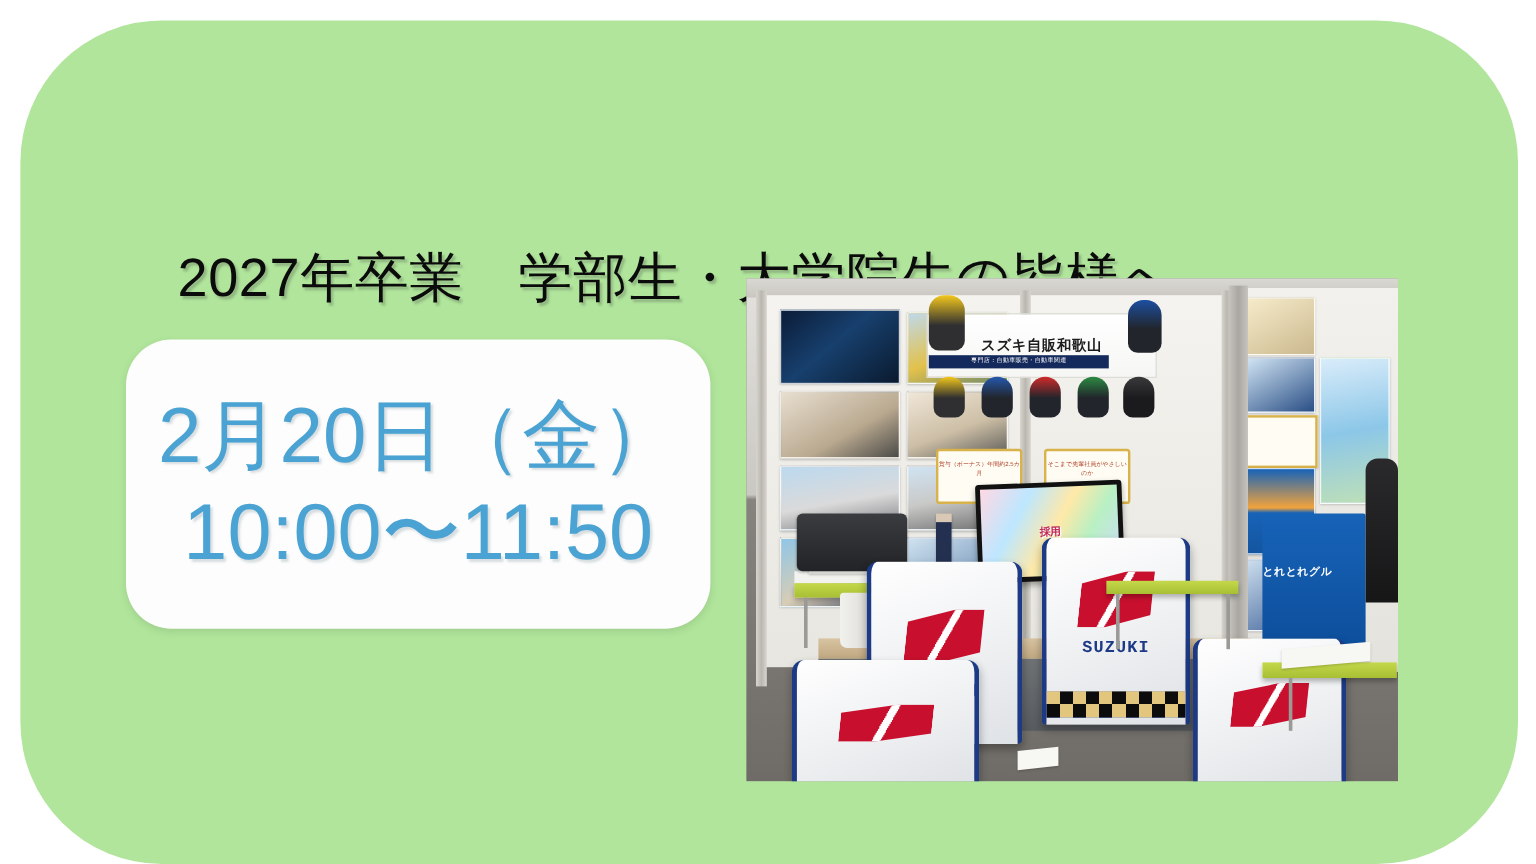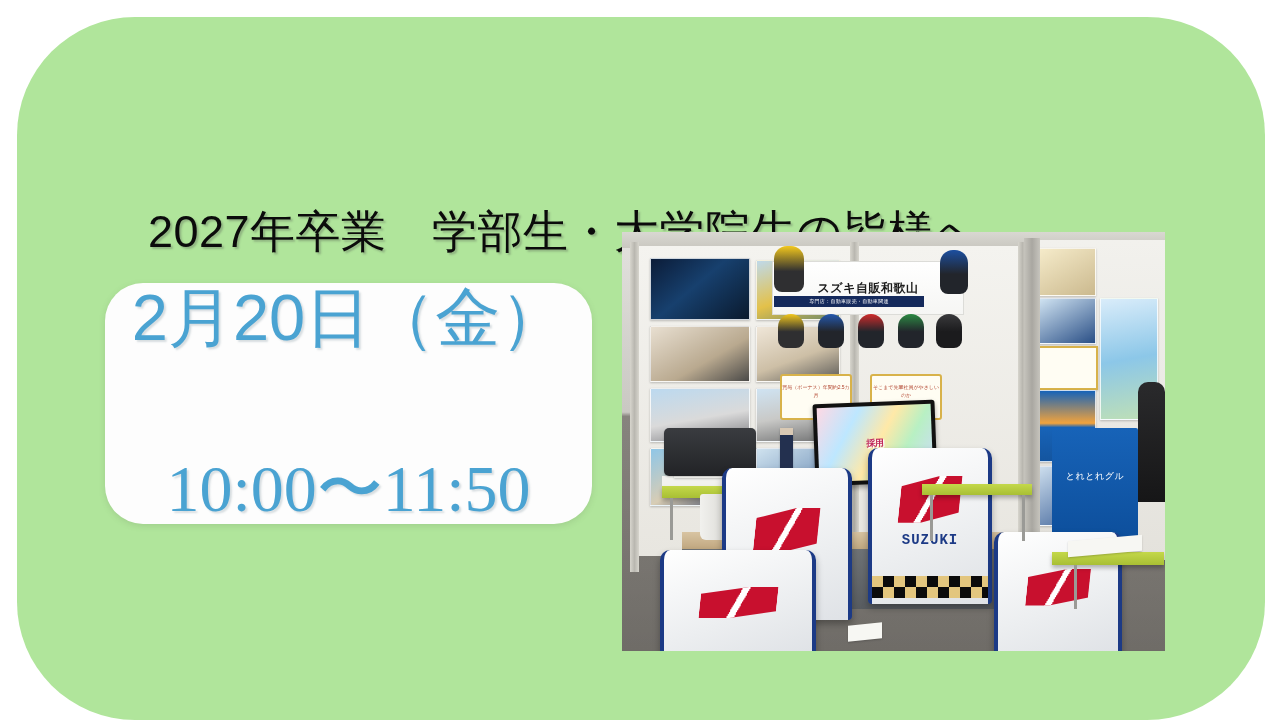--- a/index.html
+++ b/index.html
@@ -57,32 +57,32 @@
     left: 105px;
     top: 283px;
     width: 487px;
     height: 241px;
     background: #fdfdfd;
     border-radius: 38px;
     box-shadow: 0 2px 6px rgba(90,110,80,0.18);
     display: flex;
     flex-direction: column;
     align-items: center;
-    justify-content: space-between;
+    justify-content: center;
   }
   .date-line {
     color: #4aa3d2;
     font-size: 64px;
     line-height: 1.08;
     letter-spacing: 0px;
     white-space: pre;
     text-shadow: 2px 2px 2px rgba(120,140,150,0.28);
   }
   .date-line.line-1 { font-size: 65px; margin-bottom: 10px; }
-  .date-line.line-2 { font-size: 66px; font-family: Liberation Serif, serif; }
+  .date-line.line-2 { font-size: 66px; }
 
   
   #photo-frame {
     position: absolute;
     left: 622px;
     top: 232px;
     width: 543px;
     height: 419px;
     overflow: hidden;
     background: #8d8d88;
@@ -249,21 +249,21 @@
 
   
   .blue-booth {
     position: absolute;
     left: 430px; top: 196px; width: 86px; height: 110px;
     background: linear-gradient(180deg,#1763b8,#0d4f9c);
     border-radius: 2px;
   }
   .blue-booth-text {
     position: absolute; top: 42px; width: 100%;
-    text-align: center; color: #ffffff; font-size: 9px; font-weight: normal;
+    text-align: left; color: #ffffff; font-size: 9px; font-weight: bold;
     letter-spacing: 0.5px;
   }
   .divider-wall {
     position: absolute; left: 402px; top: 6px; width: 16px; height: 330px;
     background: linear-gradient(90deg,#c6c4bd,#a9a7a1,#c6c4bd);
   }
   .person-dark {
     position: absolute; left: 516px; top: 150px; width: 27px; height: 120px;
     background: linear-gradient(180deg,#2a2a2c,#161617);
     border-radius: 10px 10px 0 0;

